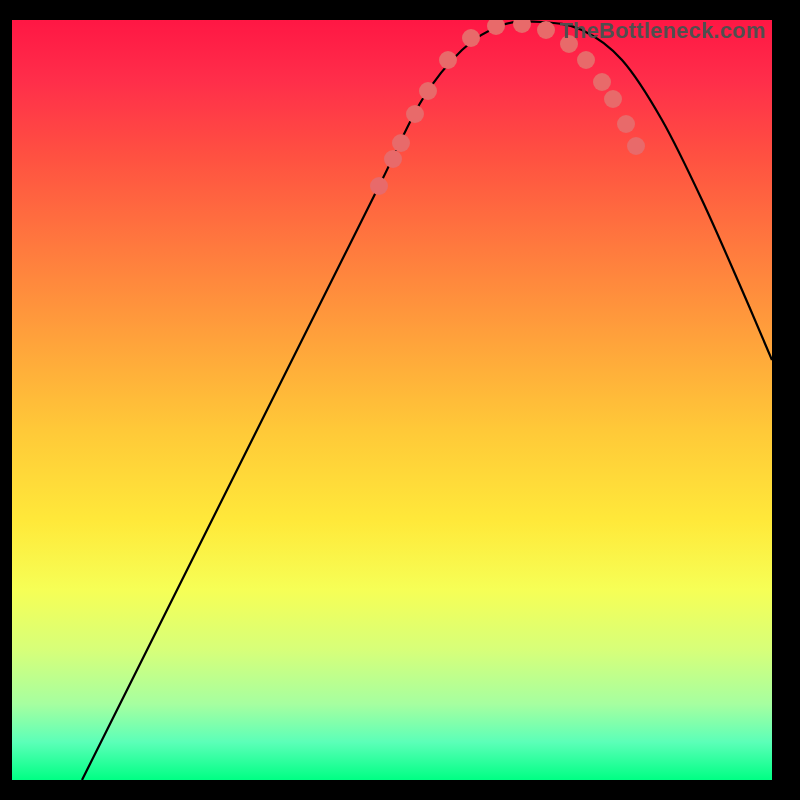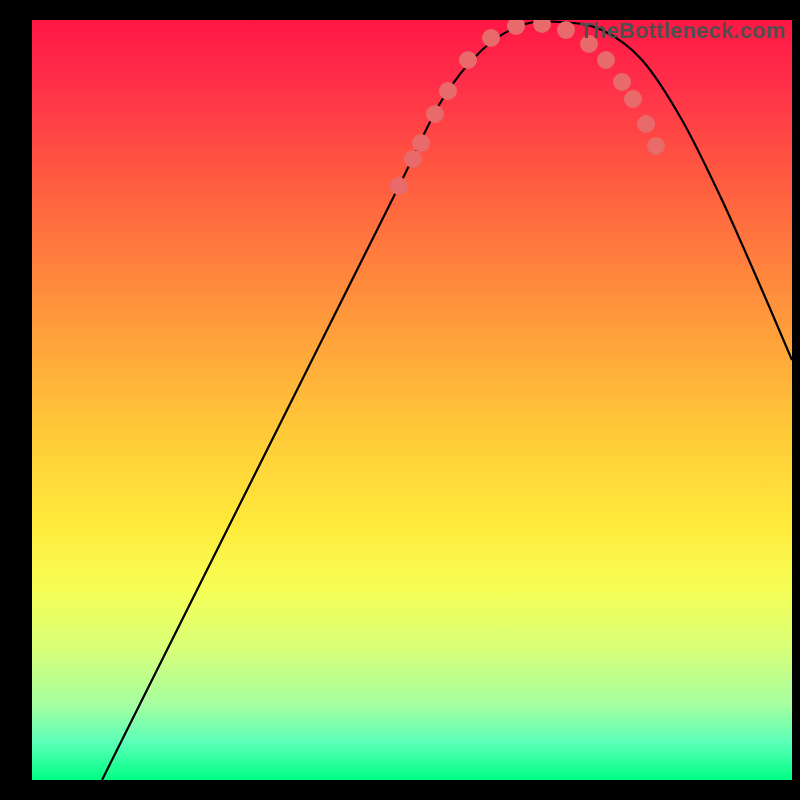--- a/index.html
+++ b/index.html
@@ -6,21 +6,21 @@
     margin: 0;
     padding: 0;
     width: 800px;
     height: 800px;
     background: #000;
     overflow: hidden;
     font-family: Arial, Helvetica, sans-serif;
   }
   .frame {
     position: absolute;
-    left: 32px;
+    left: 12px;
     top: 20px;
     width: 760px;
     height: 748px;
     background: #fca5a5;
   }
   .plot {
     position: absolute;
     left: 0;
     top: 0;
     width: 760px;

